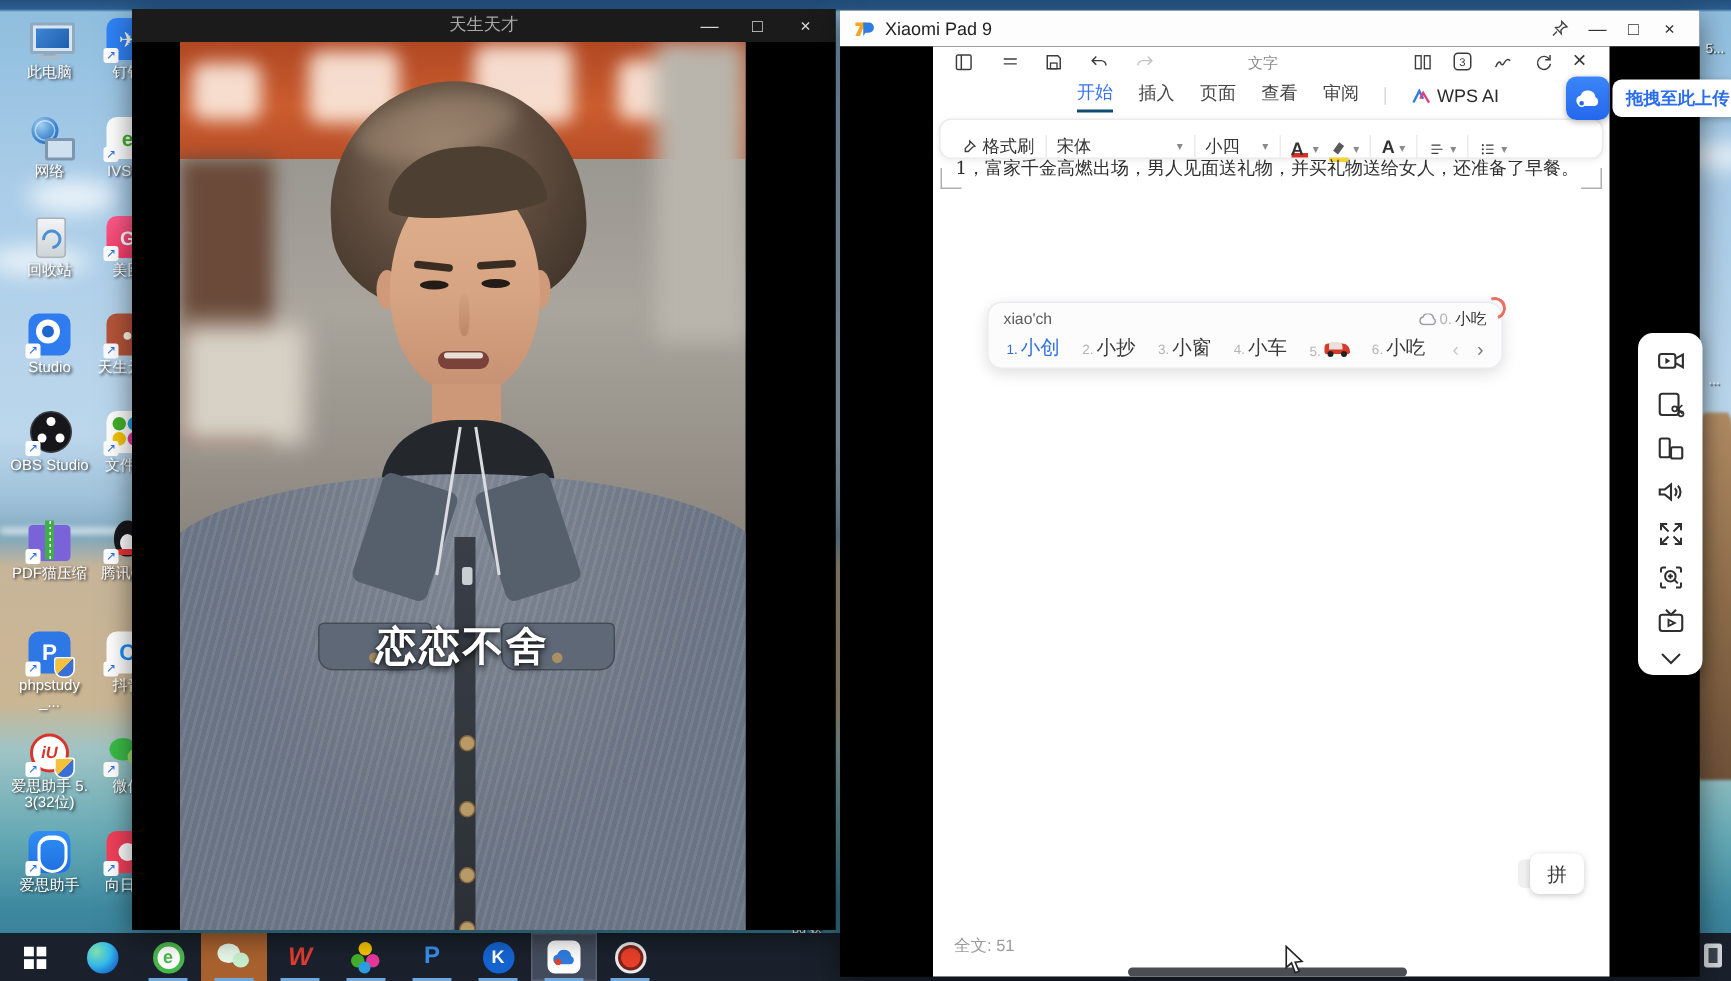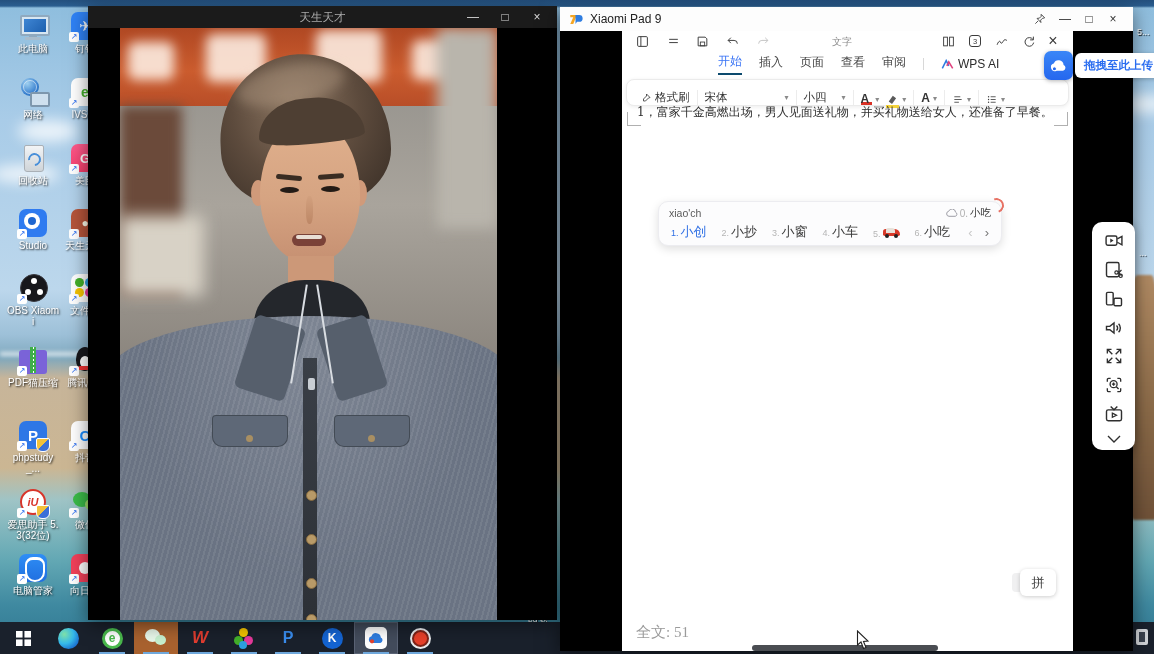--- a/index.html
+++ b/index.html
@@ -170,21 +170,21 @@
   .cnav .p{color:#c9c9c9;} .cnav .x{color:#777;}
   .car{display:inline-block;position:relative;width:17px;height:11px;vertical-align:-1px;}
   .car i{position:absolute;left:0;bottom:2px;width:17px;height:7px;background:#d83a2a;border-radius:3px 6px 2px 2px;}
   .car u{position:absolute;left:3px;bottom:5px;width:9px;height:5px;background:#e8e2da;border-radius:2px 3px 0 0;}
   .car b,.car s{position:absolute;bottom:0;width:4px;height:4px;background:#222;border-radius:50%;}
   .car b{left:2px;} .car s{left:11px;}
   
   .pinbtn{position:absolute;left:398px;top:538px;width:36px;height:27px;background:#fff;border-radius:6px;
     box-shadow:0 1px 4px rgba(0,0,0,.2);display:flex;align-items:center;justify-content:center;font-size:13px;color:#3c3c3c;}
   .pinghost{position:absolute;left:390px;top:542px;width:12px;height:19px;background:#f0f0f1;border-radius:4px;}
-  .wcount{position:absolute;left:14px;top:592px;font-size:15px;color:#9b9b9b;font-family:Liberation Serif, serif;}
+  .wcount{position:absolute;left:14px;top:592px;font-size:11px;color:#9b9b9b;}
   .gesture{position:absolute;left:130px;top:614px;width:186px;height:6px;background:#4a4d52;border-radius:3px;}
   
   .ftb{position:absolute;left:1092px;top:222px;width:43px;height:228px;background:#fff;border-radius:10px;
     box-shadow:0 2px 10px rgba(0,0,0,.3);display:flex;flex-direction:column;align-items:center;
     justify-content:space-between;padding:9px 0 5px;box-sizing:border-box;z-index:5;}
   .ftb svg{display:block;}
   
   .upload{position:absolute;left:1044px;top:51px;display:flex;align-items:center;z-index:8;}
   .up-ic{width:29px;height:29px;border-radius:7px;background:linear-gradient(180deg,#3a86f7,#2567ee);
     display:flex;align-items:center;justify-content:center;box-shadow:0 1px 4px rgba(0,0,0,.3);}
@@ -239,21 +239,21 @@
   </div>
   <div class="dicon" style="left:6px;top:272px;">
     <div class="dart">
         <div class="ic-obs">
       <b style="left:10px;top:3px;"></b>
           <b style="left:4px;top:14px;"></b>
           <b style="left:16px;top:14px;"></b>
         </div>
       <span class="sc">↗</span>
       </div>
-    <div class="dlabel">OBS Xiaomi</div>
+    <div class="dlabel">OBS Studio</div>
   </div>
   <div class="dicon" style="left:6px;top:344px;">
     <div class="dart">
         <div class="rsq" style="background:#7a63d8;border-radius:3px;top:6px;"></div>
         <div class="ic-zip"></div>
       <span class="sc">↗</span>
       </div>
     <div class="dlabel">PDF猫压缩</div>
   </div>
   <div class="dicon" style="left:6px;top:419px;">
@@ -273,21 +273,21 @@
       <span class="sc">↗</span>
       </div>
     <div class="dlabel">爱思助手 5.3(32位)</div>
   </div>
   <div class="dicon" style="left:6px;top:552px;">
     <div class="dart">
         <div class="rsq" style="background:linear-gradient(180deg,#2f8ef5,#1f6fe0);"></div>
         <div class="ic-wshield"></div>
       <span class="sc">↗</span>
       </div>
-    <div class="dlabel">电脑管家</div>
+    <div class="dlabel">爱思助手</div>
   </div>
 
   <div class="dicon" style="left:58px;top:10px;">
     <div class="dart">
         <div class="rsq" style="background:#2f82f5;"></div>
       <span class="glyph" style="font-size:14px;">✈</span>
         <span class="sc">↗</span>
       </div>
     <div class="dlabel">钉钉</div>
   </div>
@@ -475,20 +475,21 @@
         <div class="jopen"></div>
         <div class="chain" style="left:178px;transform:rotate(9deg);"></div>
         <div class="chain" style="left:204px;transform:rotate(-9deg);"></div>
         <div class="pendant"></div>
         <div class="pocket" style="left:92px;"></div>
         <div class="pocket" style="left:214px;"></div>
         <div class="jbtn" style="top:462px;"></div>
         <div class="jbtn" style="top:506px;"></div>
         <div class="jbtn" style="top:550px;"></div>
         <div class="jbtn" style="top:586px;"></div>
+        <div class="subtitle">恋恋不舍</div>
       </div>
     </div>
   </div>
 
   <div class="win-pad">
     <div class="pw-bar">
       <svg width="15" height="15" viewBox="0 0 20 20">
         <path d="M3 4h9l-5 12h-4l4-9H3z" fill="#f5a623"></path>
         <path d="M10 4h5a4.5 4.5 0 010 9h-3l-2 3V4z" fill="#2f7de0"></path>
       </svg>

